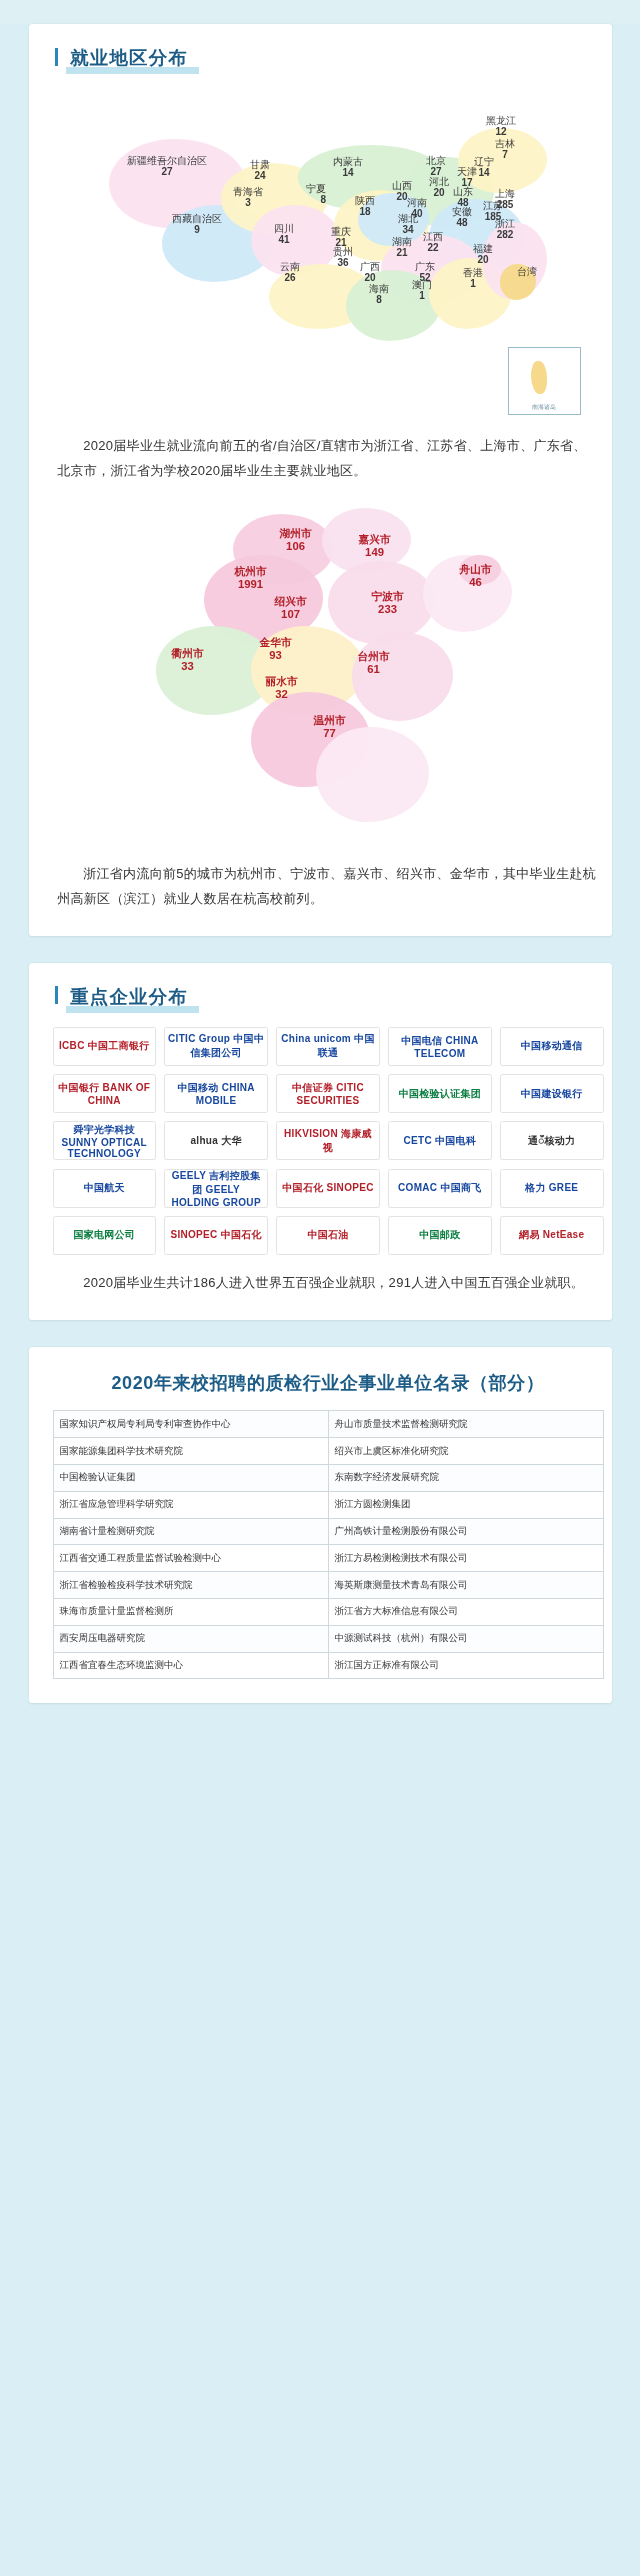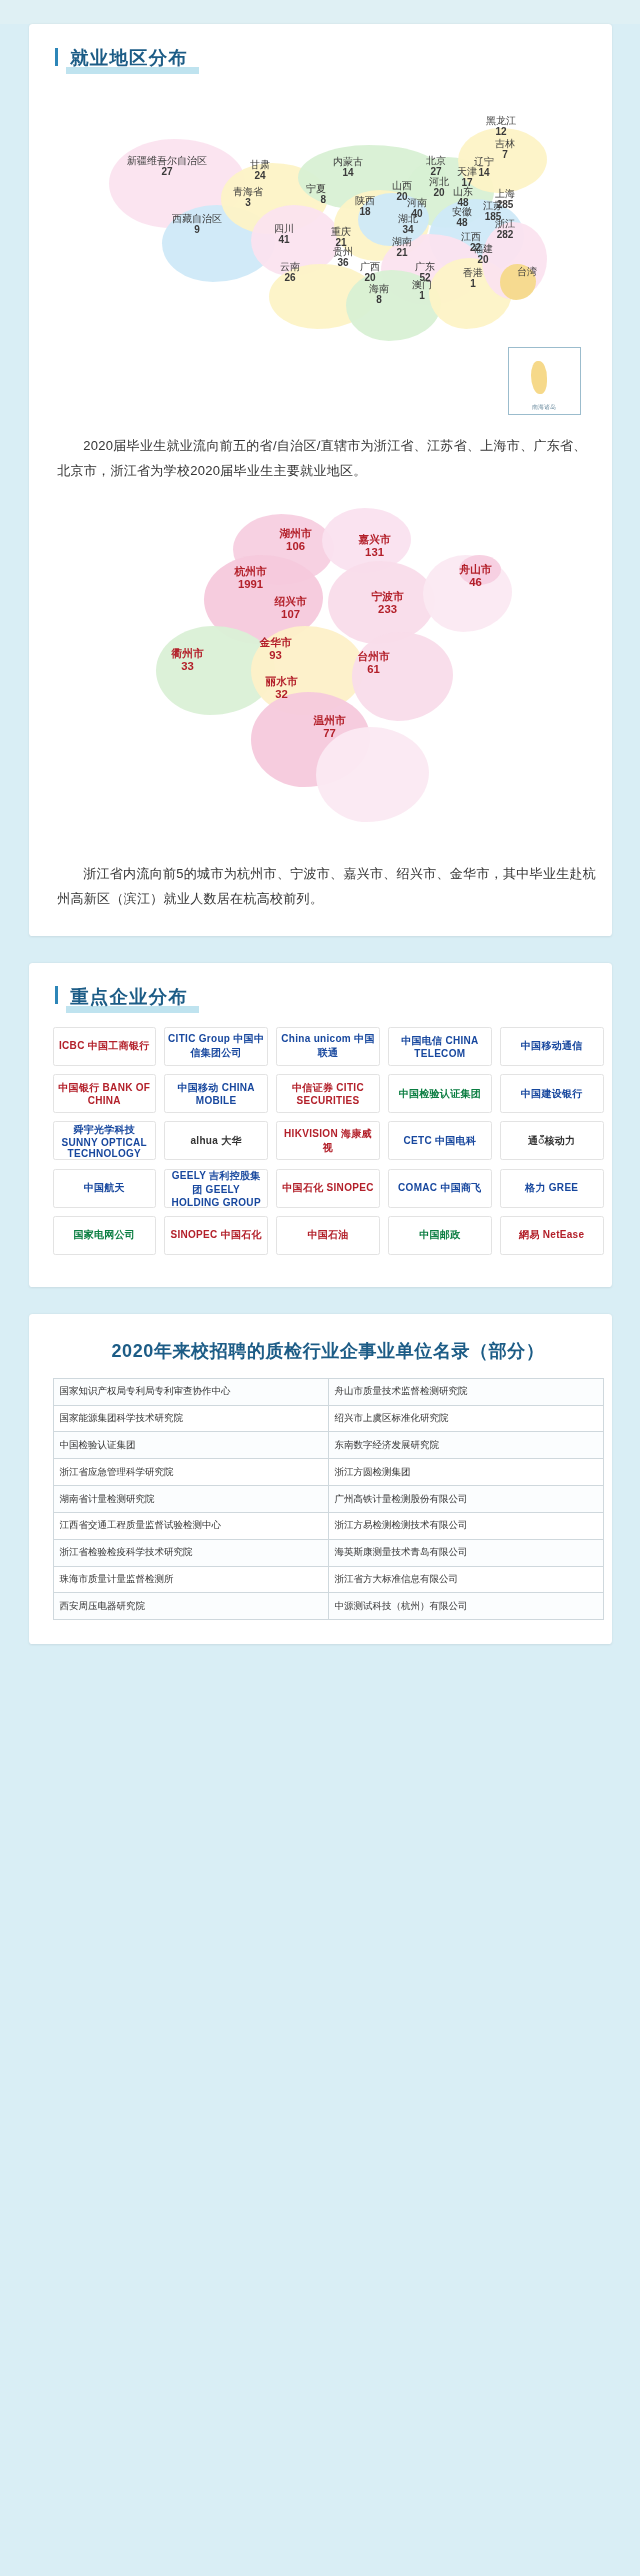--- a/index.html
+++ b/index.html
@@ -197,21 +197,21 @@
           <div class="prov" style="left: 282px; top: 109px;"><span>陕西</span><span class="num">18</span></div>
           <div class="prov" style="left: 334px; top: 111px;"><span>河南</span><span class="num">40</span></div>
           <div class="prov" style="left: 410px; top: 114px;"><span>江苏</span><span class="num">185</span></div>
           <div class="prov" style="left: 422px; top: 102px;"><span>上海</span><span class="num">285</span></div>
           <div class="prov" style="left: 379px; top: 120px;"><span>安徽</span><span class="num">48</span></div>
           <div class="prov" style="left: 99px; top: 127px;"><span>西藏自治区</span><span class="num">9</span></div>
           <div class="prov" style="left: 201px; top: 137px;"><span>四川</span><span class="num">41</span></div>
           <div class="prov" style="left: 258px; top: 140px;"><span>重庆</span><span class="num">21</span></div>
           <div class="prov" style="left: 325px; top: 127px;"><span>湖北</span><span class="num">34</span></div>
           <div class="prov" style="left: 319px; top: 150px;"><span>湖南</span><span class="num">21</span></div>
-          <div class="prov" style="left: 388px; top: 145px; text-align: right;"><span>江西</span><span class="num">22</span></div>
+          <div class="prov" style="left: 350px; top: 145px;"><span>江西</span><span class="num">22</span></div>
           <div class="prov" style="left: 422px; top: 132px;"><span>浙江</span><span class="num">282</span></div>
           <div class="prov" style="left: 400px; top: 157px;"><span>福建</span><span class="num">20</span></div>
           <div class="prov" style="left: 260px; top: 160px;"><span>贵州</span><span class="num">36</span></div>
           <div class="prov" style="left: 207px; top: 175px;"><span>云南</span><span class="num">26</span></div>
           <div class="prov" style="left: 287px; top: 175px;"><span>广西</span><span class="num">20</span></div>
           <div class="prov" style="left: 342px; top: 175px;"><span>广东</span><span class="num">52</span></div>
           <div class="prov" style="left: 390px; top: 181px;"><span>香港</span><span class="num">1</span></div>
           <div class="prov" style="left: 339px; top: 193px;"><span>澳门</span><span class="num">1</span></div>
           <div class="prov" style="left: 444px; top: 180px;"><span>台湾</span></div>
           <div class="prov" style="left: 296px; top: 197px;"><span>海南</span><span class="num">8</span></div>
@@ -227,21 +227,21 @@
         <div class="blob" style="left:101px;top:65px;width:119px;height:89px;background:#f6c9dc;"></div>
         <div class="blob" style="left:225px;top:71px;width:107px;height:83px;background:#f9dcea;"></div>
         <div class="blob" style="left:320px;top:65px;width:89px;height:77px;background:#fbe9f2;"></div>
         <div class="blob" style="left:53px;top:136px;width:119px;height:89px;background:#daf0d6;"></div>
         <div class="blob" style="left:148px;top:136px;width:113px;height:89px;background:#fdf0c8;"></div>
         <div class="blob" style="left:249px;top:142px;width:101px;height:89px;background:#f9dcea;"></div>
         <div class="blob" style="left:148px;top:202px;width:119px;height:95px;background:#f6c9dc;"></div>
         <div class="blob" style="left:213px;top:237px;width:113px;height:95px;background:#fbe9f2;"></div>
         <div class="blob" style="left:356px;top:65px;width:42px;height:30px;background:#f7cfe0;"></div>
       <div class="zjcity" style="left: 177px; top: 37px;"><span>湖州市</span><span class="num">106</span></div>
-          <div class="zjcity" style="left: 256px; top: 43px;"><span>嘉兴市</span><span class="num">131</span></div>
+          <div class="zjcity" style="left: 256px; top: 43px;"><span>嘉兴市</span><span class="num">149</span></div>
           <div class="zjcity" style="left: 132px; top: 75px;"><span>杭州市</span><span class="num">1991</span></div>
           <div class="zjcity" style="left: 172px; top: 105px;"><span>绍兴市</span><span class="num">107</span></div>
           <div class="zjcity" style="left: 269px; top: 100px;"><span>宁波市</span><span class="num">233</span></div>
           <div class="zjcity" style="left: 357px; top: 73px;"><span>舟山市</span><span class="num">46</span></div>
           <div class="zjcity" style="left: 157px; top: 146px;"><span>金华市</span><span class="num">93</span></div>
           <div class="zjcity" style="left: 69px; top: 157px;"><span>衢州市</span><span class="num">33</span></div>
           <div class="zjcity" style="left: 255px; top: 160px;"><span>台州市</span><span class="num">61</span></div>
           <div class="zjcity" style="left: 163px; top: 185px;"><span>丽水市</span><span class="num">32</span></div>
           <div class="zjcity" style="left: 211px; top: 224px;"><span>温州市</span><span class="num">77</span></div>
         </div>
@@ -284,20 +284,21 @@
           <div class="logo-cell blue">格力 GREE</div>
         </div>
         <div class="logo-row">
           <div class="logo-cell green">国家电网公司</div>
           <div class="logo-cell ">SINOPEC 中国石化</div>
           <div class="logo-cell ">中国石油</div>
           <div class="logo-cell green">中国邮政</div>
           <div class="logo-cell ">網易 NetEase</div>
         </div>
       </div>
+    <p class="body">2020届毕业生共计186人进入世界五百强企业就职，291人进入中国五百强企业就职。</p>
   </div>
 
   <div class="card">
     <div class="title-center">2020年来校招聘的质检行业企事业单位名录（部分）</div>
     <table class="listing">
       <tbody id="units-body">
           <tr>
             <td>国家知识产权局专利局专利审查协作中心</td>
             <td>舟山市质量技术监督检测研究院</td>
           </tr>
@@ -326,18 +327,22 @@
             <td>海英斯康测量技术青岛有限公司</td>
           </tr>
           <tr>
             <td>珠海市质量计量监督检测所</td>
             <td>浙江省方大标准信息有限公司</td>
           </tr>
           <tr>
             <td>西安周压电器研究院</td>
             <td>中源测试科技（杭州）有限公司</td>
           </tr>
+          <tr>
+            <td>江西省宜春生态环境监测中心</td>
+            <td>浙江国方正标准有限公司</td>
+          </tr>
         </tbody>
     </table>
   </div>
 
 </div>
 
 
 </body></html>

